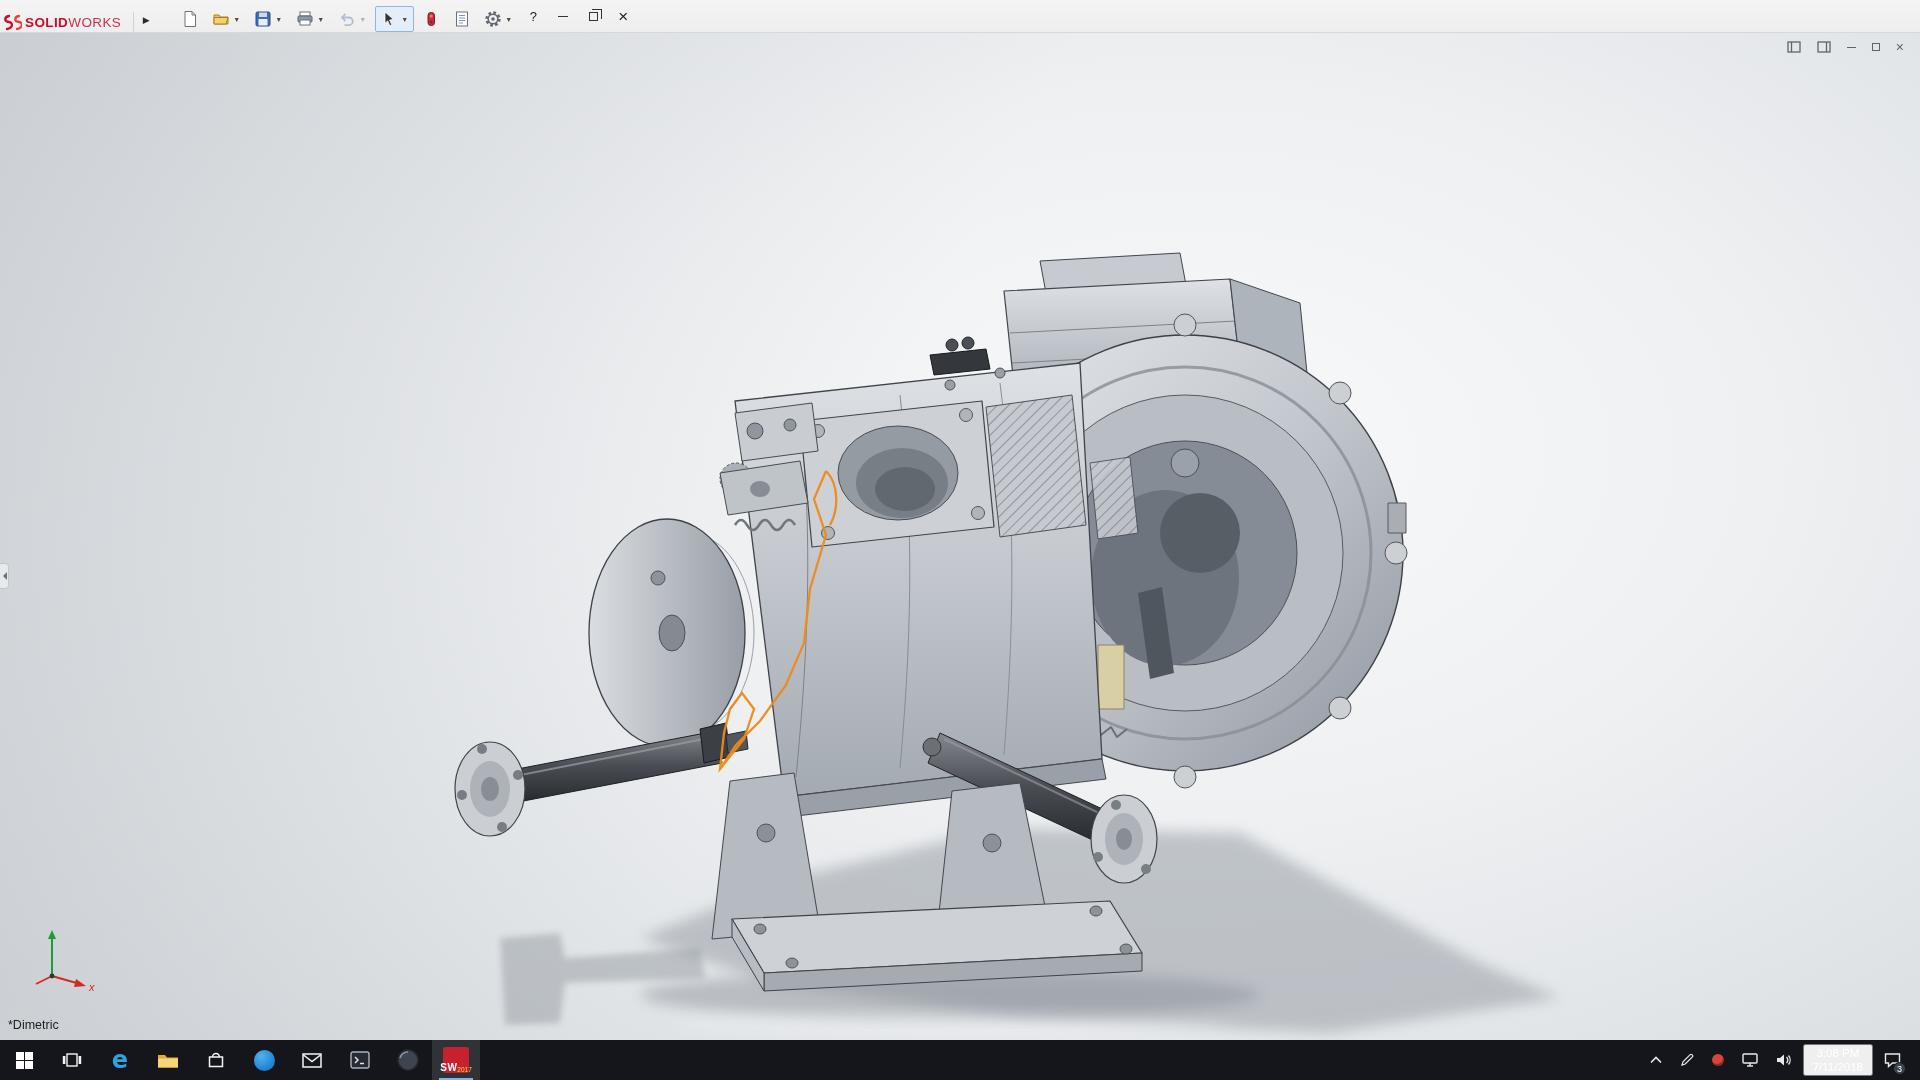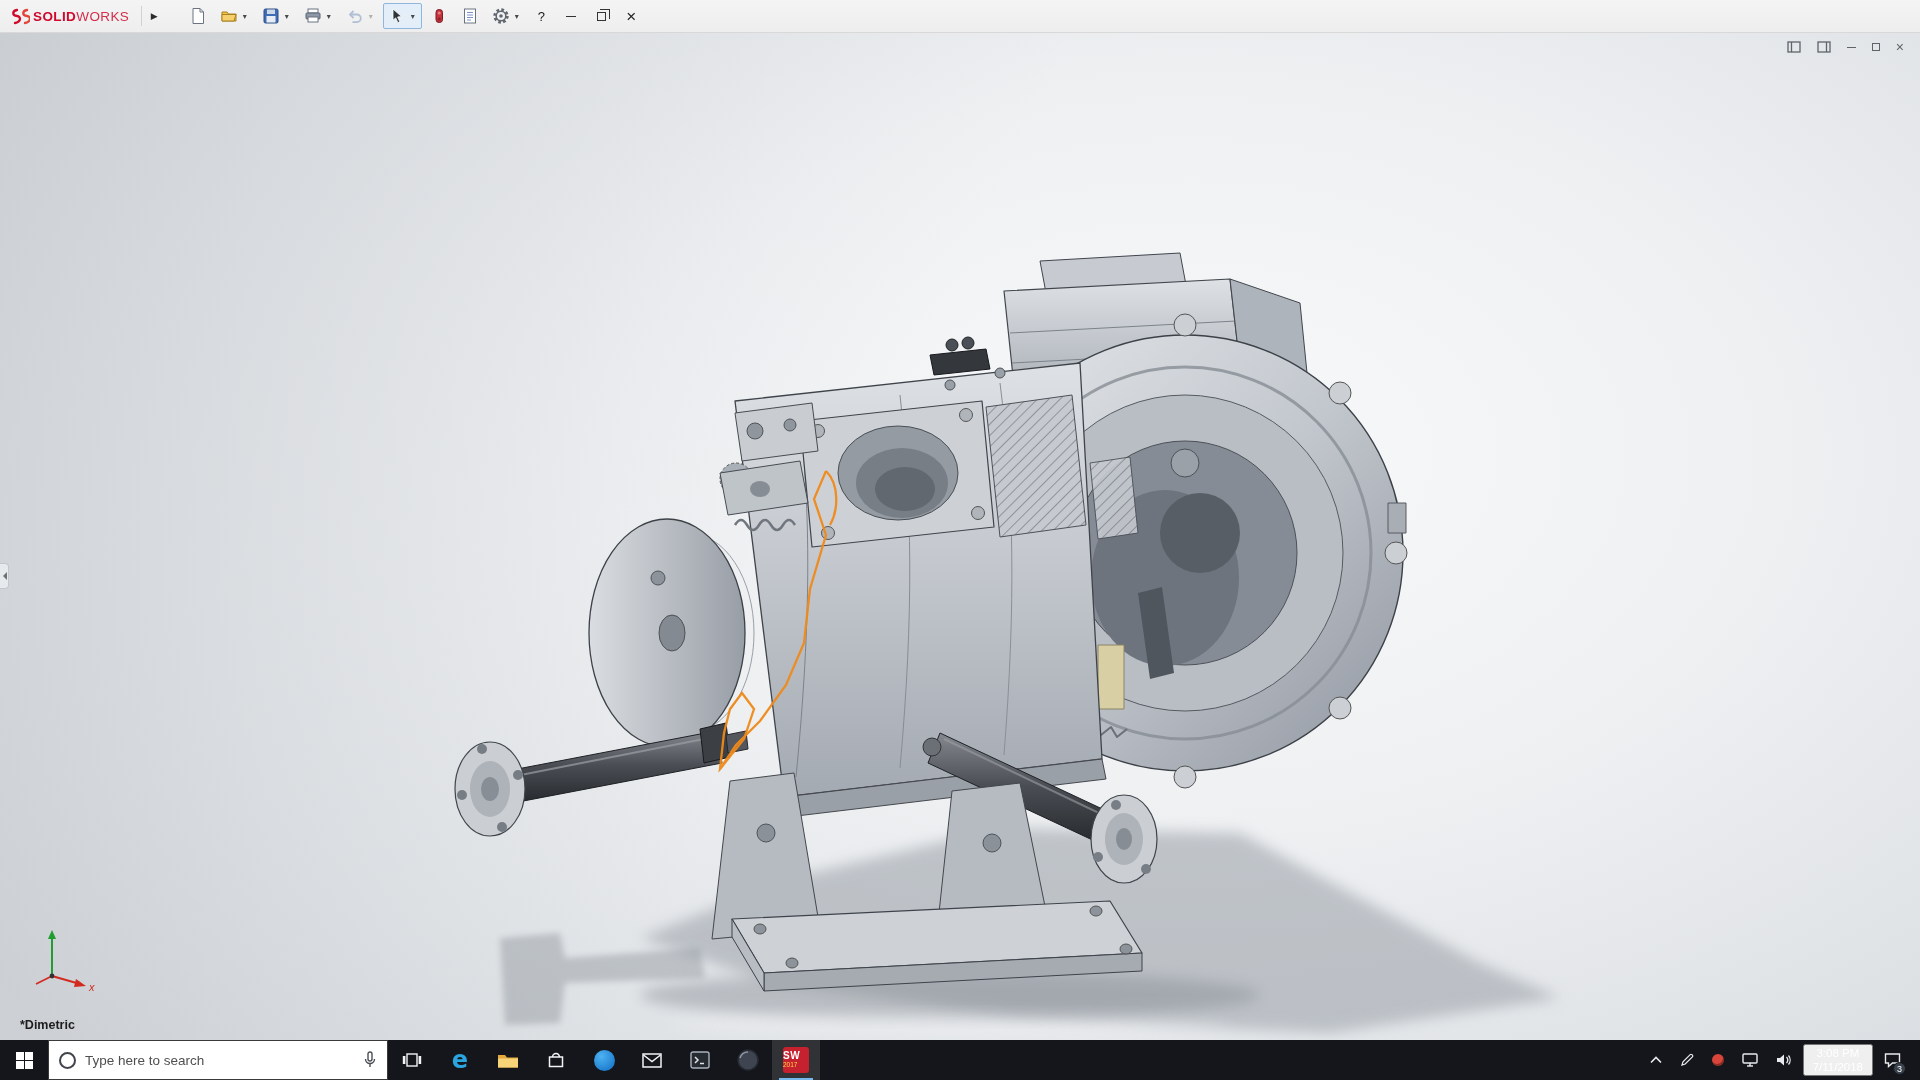--- a/index.html
+++ b/index.html
@@ -1,21 +1,21 @@
 <!DOCTYPE html>
 <html style="--accent-red: #cf0a2c; --sketch-orange: #ef8a1a; --taskbar-bg: #15161b; --active-underline: #76b9ed;"><head>
 <meta charset="utf-8">
 <style>
   *{margin:0;padding:0;box-sizing:border-box}
   html,body{width:1920px;height:1080px;overflow:hidden;font-family:"Liberation Sans",sans-serif;background:#000}
   .app{width:1920px;height:1080px;display:flex;flex-direction:column}
 
   
   .titlebar{height:33px;background:linear-gradient(#f4f4f5,#eeeeef);border-bottom:1px solid #d8d8d8;display:flex;align-items:center;position:relative;flex:0 0 33px}
-  .tb-left{display:flex;align-items:center;height:100%;padding-left:8px}
+  .tb-left{display:flex;align-items:flex-end;height:100%;padding-left:0}
   .logo{display:flex;align-items:center;gap:3px;padding-right:8px}
   .logo-text{font-size:13.5px;letter-spacing:.4px;color:var(--accent-red,#cf0a2c)}
   .logo-text .solid{font-weight:800}
   .logo-text .works{font-weight:400;opacity:.85}
   .tb-divider{width:1px;height:20px;background:#d2d2d2;margin:0 4px}
   .flyout-btn{width:16px;height:24px;border:none;background:transparent;color:#2b2b2b;font-size:9px;cursor:default;display:flex;align-items:center;justify-content:center}
   .flyout-btn::after{content:"▶"}
   .toolbar{display:flex;align-items:center;gap:3px;margin-left:22px}
   .tbtn{display:flex;align-items:center;gap:2px;height:26px;padding:3px 4px;border:1px solid transparent;background:transparent;border-radius:2px}
   .tbtn.active{border-color:#8fb6dd;background:#e4eef8}
@@ -37,35 +37,35 @@
       radial-gradient(1450px 920px at 62% 42%, #f8f9fa 0%, #eef0f2 40%, #e0e3e6 72%, #d2d5d9 100%);}
   .model-svg{position:absolute;inset:0;width:100%;height:100%}
   .doc-controls{position:absolute;top:7px;right:16px;display:flex;align-items:center;gap:16px}
   .dc-btn{border:none;background:transparent;display:flex;align-items:center;justify-content:center;height:14px}
   .dc-min{width:9px;height:0;border-bottom:1.3px solid #5f646b;display:block}
   .dc-restore{width:8px;height:8px;border:1.2px solid #5f646b;display:block}
   .dc-close::after{content:"×";font-size:14px;color:#5f646b;line-height:1}
   .edge-tab{position:absolute;left:0;top:530px;width:9px;height:26px;background:#e7eaec;border:1px solid #c3c7cb;border-left:none;border-radius:0 4px 4px 0;display:flex;align-items:center;justify-content:center;padding:0}
   .edge-tab span{width:0;height:0;border:4px solid transparent;border-right-color:#6c7177;margin-left:-3px}
   .triad{position:absolute;left:22px;bottom:48px}
-  .view-label{position:absolute;left:20px;bottom:8px;font-size:12.5px;font-weight:700;color:#1d1d1d}
+  .view-label{position:absolute;left:8px;bottom:8px;font-size:12.5px;font-weight:400;color:#1d1d1d}
 
   
   .taskbar{height:40px;flex:0 0 40px;background:var(--taskbar-bg,#15161b);display:flex;align-items:stretch;color:#e8ebee}
   .tb-app,.start-btn{width:48px;border:none;background:transparent;display:flex;align-items:center;justify-content:center;position:relative}
   .tb-app.active{background:rgba(255,255,255,.12)}
   .tb-app.active::after{content:"";position:absolute;left:7px;right:7px;bottom:0;height:2px;background:var(--active-underline,#76b9ed)}
   .searchbox{width:340px;background:#ffffff;display:flex;align-items:center;gap:9px;padding:0 10px;border:1px solid #3a3a3a}
   .cortana-ring{width:17px;height:17px;border:2px solid #41454b;border-radius:50%;flex:0 0 auto}
   .search-input{flex:1;border:none;outline:none;font-size:13.5px;color:#333;background:transparent;font-family:"Liberation Sans",sans-serif}
   .search-input::placeholder{color:#4f4f4f}
   .edge-e{font-size:24px;font-weight:700;color:#2aa5e0;font-family:"DejaVu Sans",sans-serif}
   .blue-orb{width:21px;height:21px;border-radius:50%;background:radial-gradient(circle at 35% 30%, #4db2f2, #0f6cc4)}
   .sec-dot{width:12px;height:12px;border-radius:50%;background:#d8453a;box-shadow:inset -1px -2px 0 rgba(0,0,0,.35)}
-  .sw-tile{width:26px;height:26px;background:#c6212e;border-radius:3px;display:flex;flex-direction:column;align-items:flex-start;justify-content:center;line-height:1}
+  .sw-tile{width:26px;height:26px;background:#c6212e;border-radius:3px;display:flex;align-items:flex-end;justify-content:center;line-height:1}
   .sw-tile .l1{font-size:10px;font-weight:800;color:#fff;letter-spacing:.5px}
   .sw-tile .l2{font-size:6.5px;color:#ffd54a;margin-top:1px}
   .tray{margin-left:auto;display:flex;align-items:center;gap:4px;padding-right:2px}
   .tray-btn{border:none;background:transparent;display:flex;align-items:center;justify-content:center;height:100%;padding:0 7px;position:relative;color:#e8ebee}
   .clock{display:flex;flex-direction:column;align-items:center;justify-content:center;font-size:11.5px;line-height:14px;padding:0 8px;color:#fff}
   .ac-badge{position:absolute;right:2px;bottom:5px;min-width:13px;height:13px;border-radius:7px;background:#39414c;border:1px solid #15161b;color:#fff;font-size:9px;display:flex;align-items:center;justify-content:center;padding:0 2px}
   .show-desktop{width:6px;border:none;border-left:1px solid #3c4047;background:transparent}
 </style>
 </head>
 <body>
@@ -355,29 +355,20 @@
   <footer class="taskbar">
     <button class="start-btn">
       <svg width="17" height="17">
           <rect x="0" y="0" width="8" height="8" fill="#fff"></rect>
           <rect x="9" y="0" width="8" height="8" fill="#fff"></rect>
           <rect x="0" y="9" width="8" height="8" fill="#fff"></rect>
           <rect x="9" y="9" width="8" height="8" fill="#fff"></rect>
         </svg>
     </button>
 
-    <div class="searchbox">
-      <span class="cortana-ring"></span>
-      <input class="search-input" readonly="" placeholder="Type here to search" style="">
-      <svg width="14" height="18">
-          <rect x="5" y="1" width="4" height="9" rx="2" fill="none" stroke="#4a4f55" stroke-width="1.4"></rect>
-          <path d="M2.5 8 a4.5 4.5 0 0 0 9 0" fill="none" stroke="#4a4f55" stroke-width="1.4"></path>
-          <line x1="7" y1="12.8" x2="7" y2="16" stroke="#4a4f55" stroke-width="1.4"></line>
-        </svg>
-    </div>
 
     <button class="tb-app">
       <svg width="20" height="16">
           <rect x="5" y="2" width="10" height="12" fill="none" stroke="#f2f4f6" stroke-width="1.4"></rect>
           <rect x="0.8" y="4" width="2.6" height="8" fill="#f2f4f6"></rect>
           <rect x="16.6" y="4" width="2.6" height="8" fill="#f2f4f6"></rect>
         </svg>
     </button>
     <button class="tb-app">
       <span class="edge-e">e</span>

